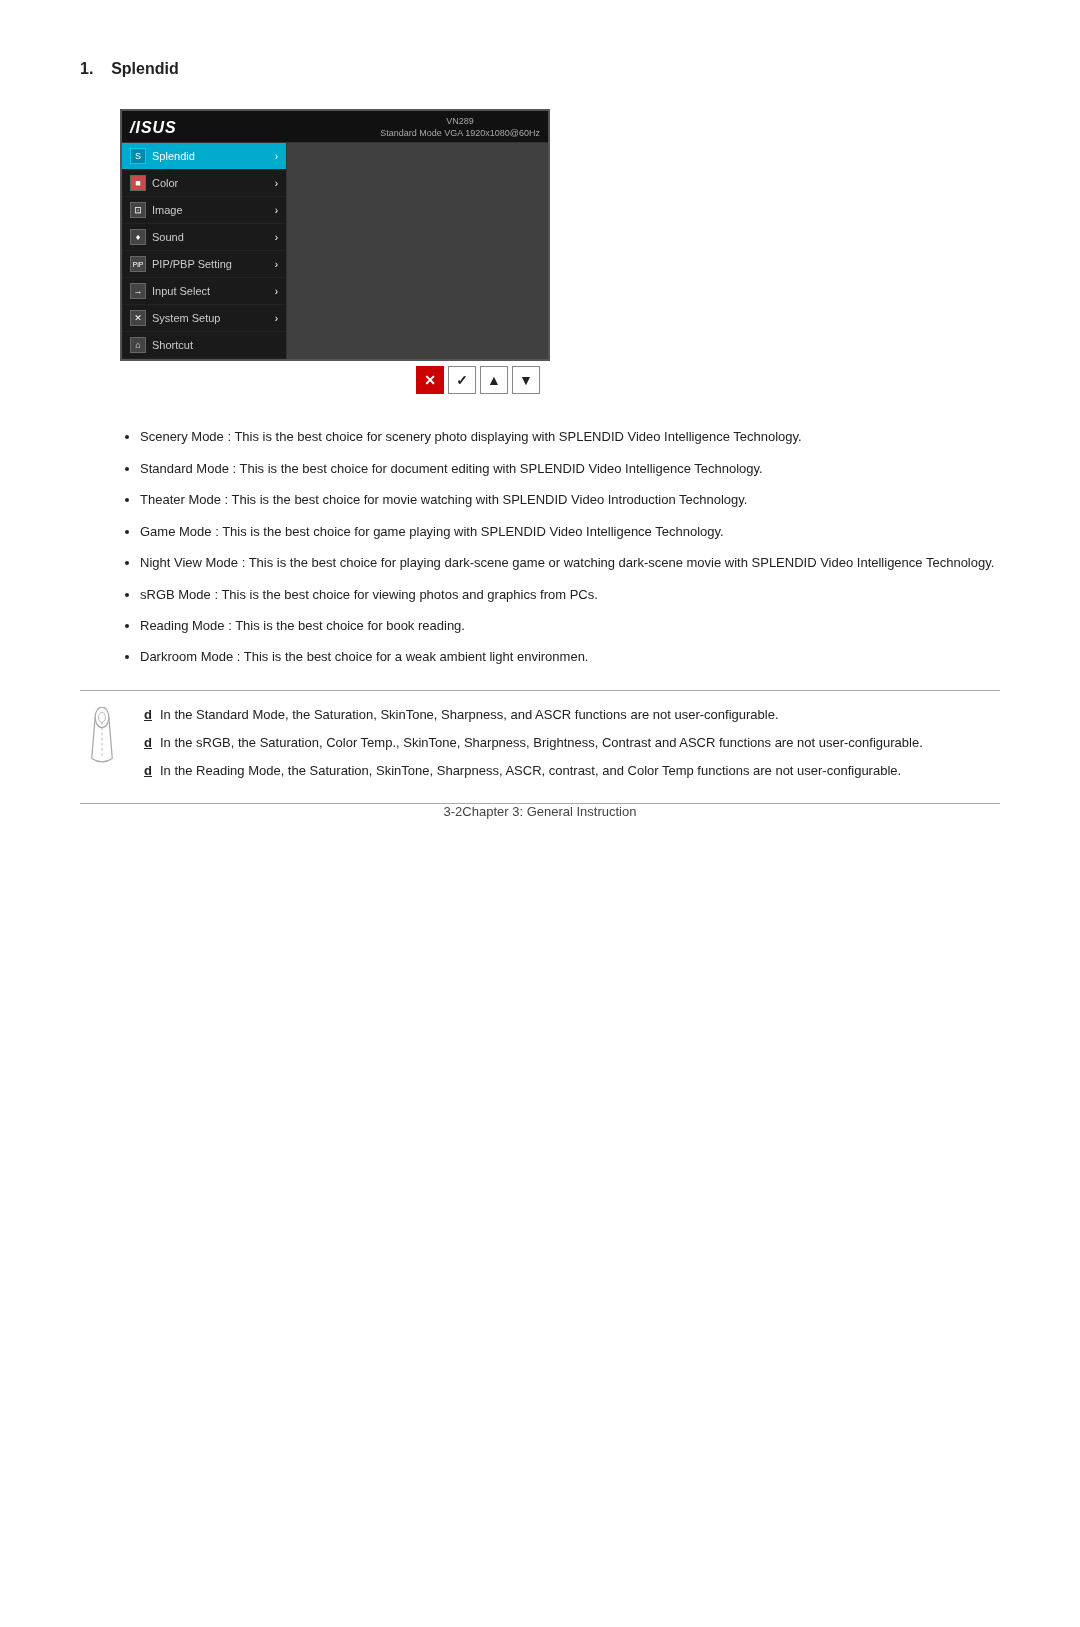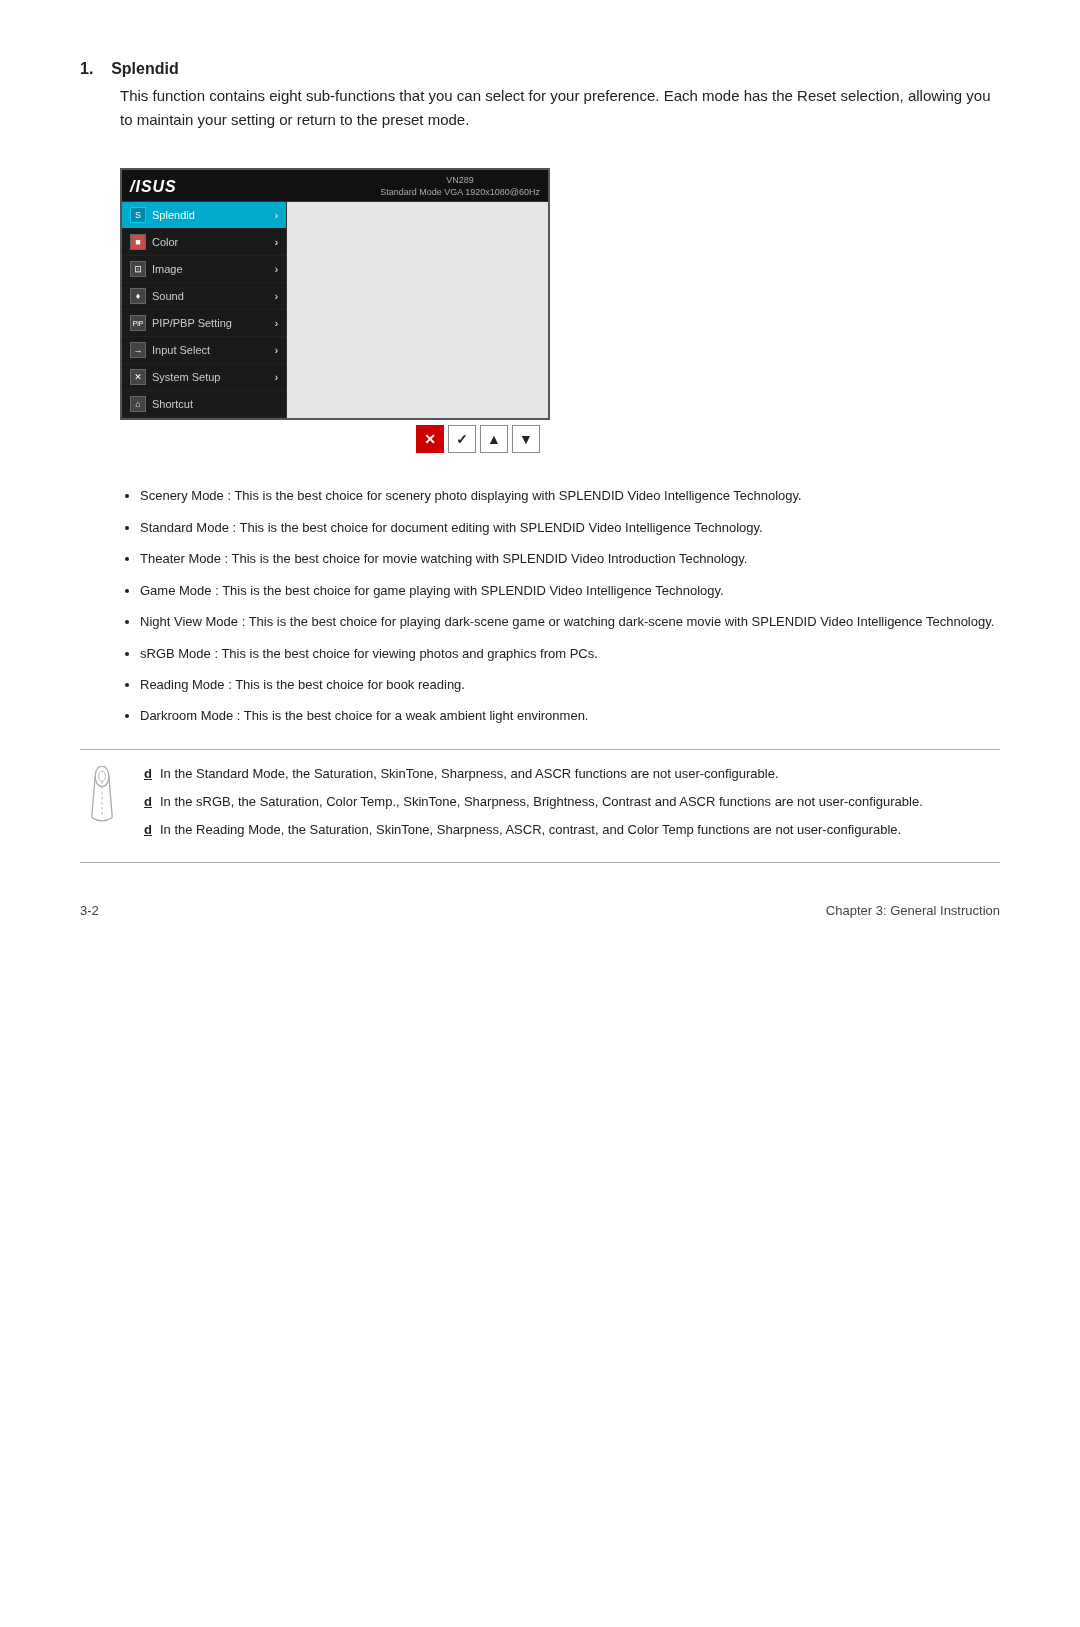--- a/index.html
+++ b/index.html
@@ -30,21 +30,21 @@
       line-height: 1.6;
       margin-left: 40px;
       margin-bottom: 18px;
     }
     
     .monitor-container {
       margin: 18px 0 18px 40px;
       display: inline-block;
     }
     .monitor-screen {
-      background: #e5e5e5;
+      background: #404040;
       border: 2px solid #555;
       width: 430px;
       padding: 0;
       position: relative;
     }
     .monitor-top-bar {
       background: #111;
       display: flex;
       justify-content: space-between;
       align-items: center;
@@ -184,40 +184,38 @@
       margin-bottom: 8px;
     }
     .note-item .note-d {
       text-decoration: underline;
       font-weight: bold;
       flex-shrink: 0;
     }
     
     .page-footer {
       display: flex;
-      justify-content: space-between;
-      margin-top: 40px;
+      justify-content: center;
       font-size: 13px;
       color: #444;
     }
   </style>
 </head>
 <body>
 
 <div>
 
   
 
   
   <div class="numbered-item">
     <div class="item-label">
       <span>1.</span>&nbsp;&nbsp;&nbsp;
       <span>Splendid</span>
     </div>
-    <div class="description">This function contains eight sub-functions that you can select for your preference. Each mode has the Reset selection, allowing you to maintain your setting or return to the preset mode.</div>
   </div>
 
   
   <div class="monitor-container">
     <div class="monitor-screen">
       <div class="monitor-top-bar">
         <span class="asus-logo">/ISUS</span>
         <div class="monitor-info">
           <div>VN289</div>
           <div>Standard Mode  VGA  1920x1080@60Hz</div>

